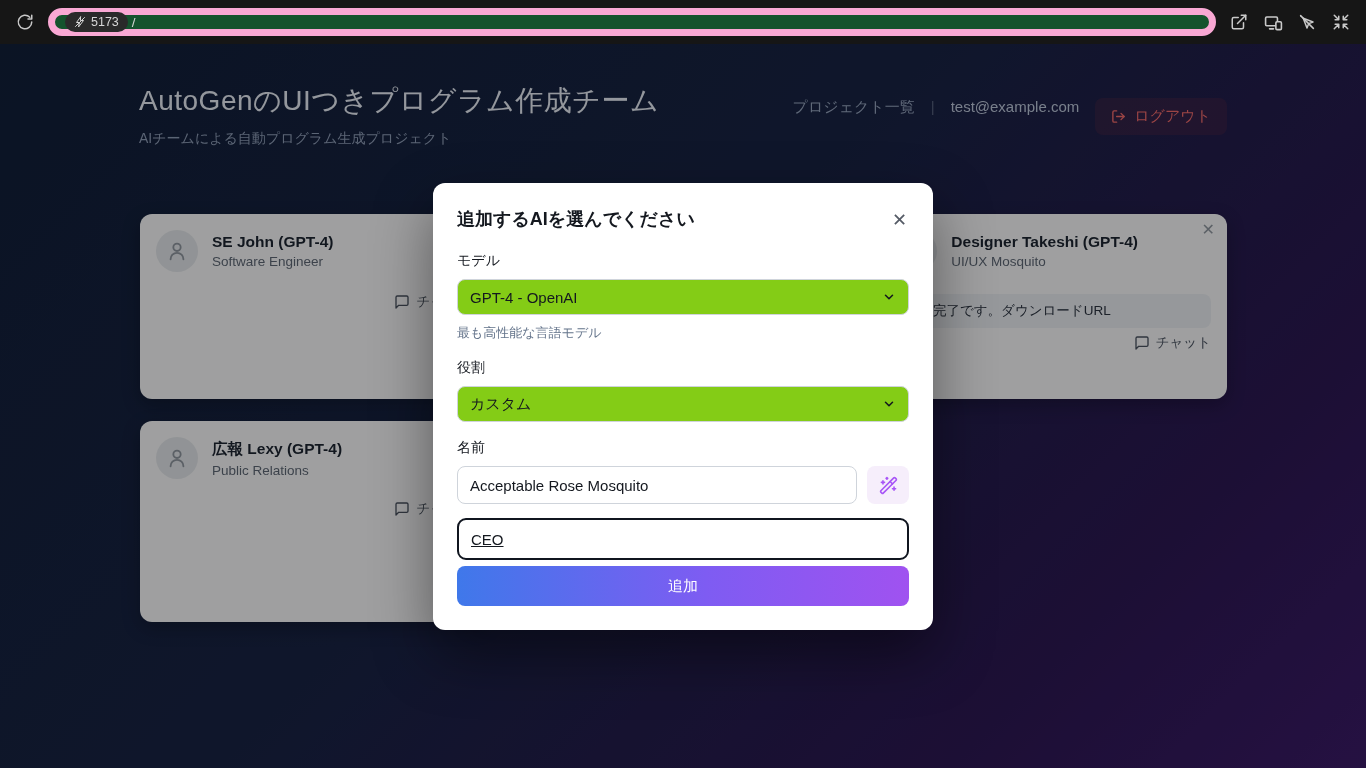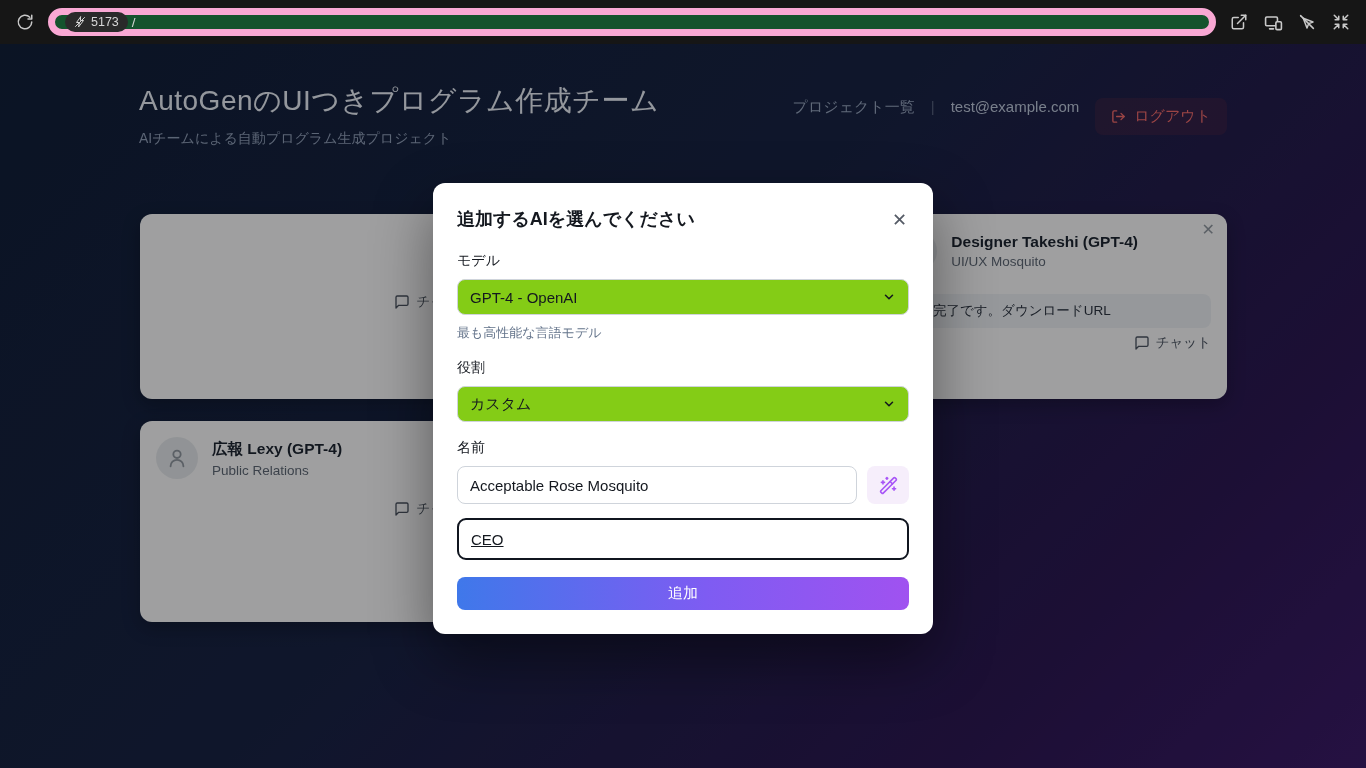--- a/index.html
+++ b/index.html
@@ -107,21 +107,21 @@
     width:42px; height:38px; border:none; border-radius:8px; background:#f6eefb;
     display:flex; align-items:center; justify-content:center; color:#a855f7; cursor:pointer;
     flex:0 0 auto;
   }
   .custom-input {
     width:100%; height:42px; border:2px solid #10151f; border-radius:9px;
     padding:0 12px; font-size:15px; color:#14181f; font-family:"Liberation Sans", sans-serif;
     outline:none; margin-top:-3px;text-decoration:underline;
   }
   .submit-btn {
-    width:100%; height:33px; border:none; border-radius:8px; margin-top:17px;
+    width:100%; height:40px; border:none; border-radius:8px; margin-top:6px;
     background:linear-gradient(90deg,#3f78ea 0%,#7e5cf2 55%,#a052f0 100%);
     color:#fff; font-size:15px; cursor:pointer; font-family:Liberation Sans, sans-serif;
   }
   svg { display:block; }
 </style>
 </head>
 <body>
 
 <div class="chrome">
   <div class="icon-btn">
@@ -190,20 +190,32 @@
             <line x1="21" y1="12" x2="9" y2="12"></line>
           </svg>
         <span>ログアウト</span>
       </button>
     </div>
   </div>
 
   <div class="cards">
 
     <div class="card">
+      <div class="card-head">
+        <div class="avatar">
+          <svg width="22" height="22" viewBox="0 0 24 24" fill="none" stroke="currentColor" stroke-width="2" stroke-linecap="round">
+              <circle cx="12" cy="8" r="4"></circle>
+              <path d="M5 21c0-3.9 3.1-7 7-7s7 3.1 7 7"></path>
+            </svg>
+        </div>
+        <div>
+          <div class="card-name">SE John (GPT-4)</div>
+          <div class="card-role">Software Engineer</div>
+        </div>
+      </div>
       <div class="chat-row mid">
         <svg width="16" height="16" viewBox="0 0 24 24" fill="none" stroke="currentColor" stroke-width="2" stroke-linejoin="round">
             <path d="M21 15a2 2 0 0 1-2 2H7l-4 4V5a2 2 0 0 1 2-2h14a2 2 0 0 1 2 2z"></path>
           </svg>
         <span>チャット</span>
       </div>
     </div>
 
     <div class="card">
       <div class="card-head">

